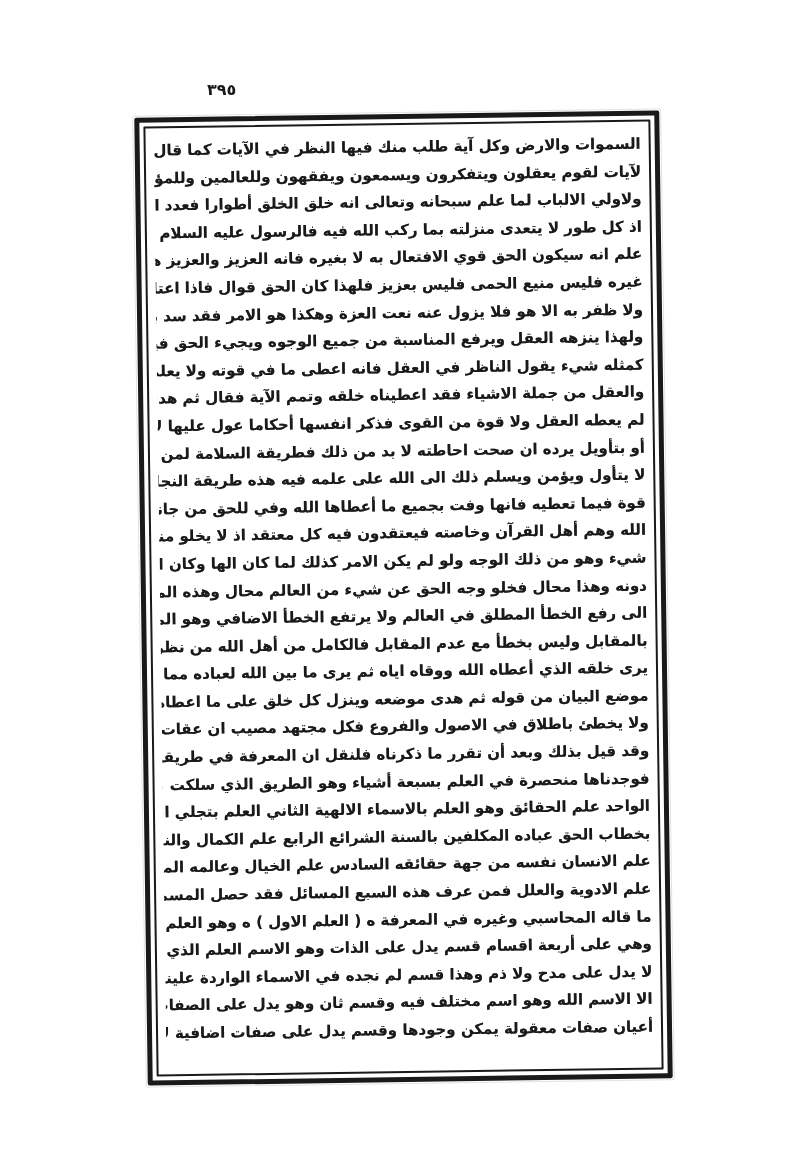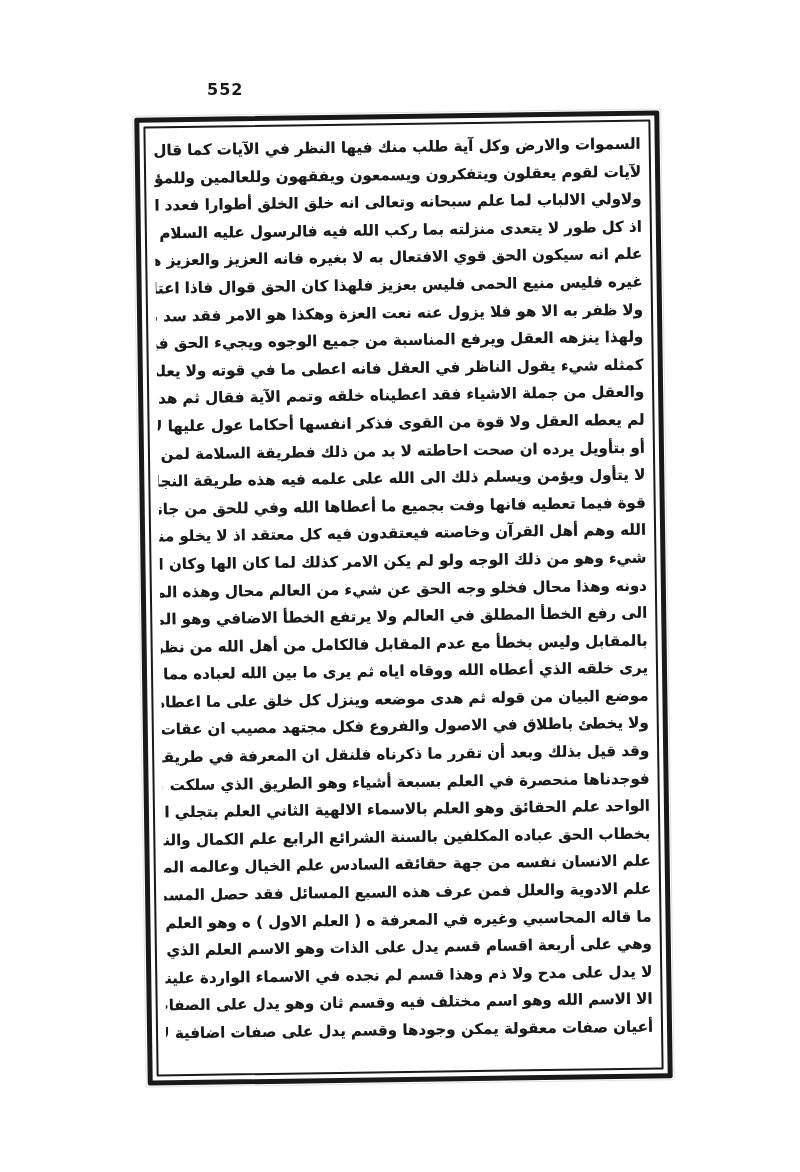--- a/index.html
+++ b/index.html
@@ -66,21 +66,21 @@
     border:1px solid rgba(26,26,26,0.12);
     border-radius:3px;
     pointer-events:none;
   }
 </style>
 </head>
 <body>
 
 <div>
 
-  <div class="page-number">552</div>
+  <div class="page-number">٣٩٥</div>
 
   <div class="frame-outer">
     <div class="frame-inner">
       <div class="text-block" id="text-block">
           <div class="text-line">السموات والارض وكل آية طلب منك فيها النظر في الآيات كما قال تعالى ان في ذلك</div>
           <div class="text-line">لآيات لقوم يعقلون ويتفكرون ويسمعون ويفقهون وللعالمين وللمؤمنين ولاولي النهى</div>
           <div class="text-line">ولاولي الالباب لما علم سبحانه وتعالى انه خلق الخلق أطوارا فعدد الطرق الموصلة الى العلم به</div>
           <div class="text-line">اذ كل طور لا يتعدى منزلته بما ركب الله فيه فالرسول عليه السلام ما حالت الا على نفسه لما</div>
           <div class="text-line">علم انه سيكون الحق قوي الافتعال به لا بغيره فانه العزيز والعزيز هو المنيع الحمى ومن ظفر به</div>
           <div class="text-line">غيره فليس منيع الحمى فليس بعزيز فلهذا كان الحق قوال فاذا اعتاله وظفرت به يكون ما معه</div>

